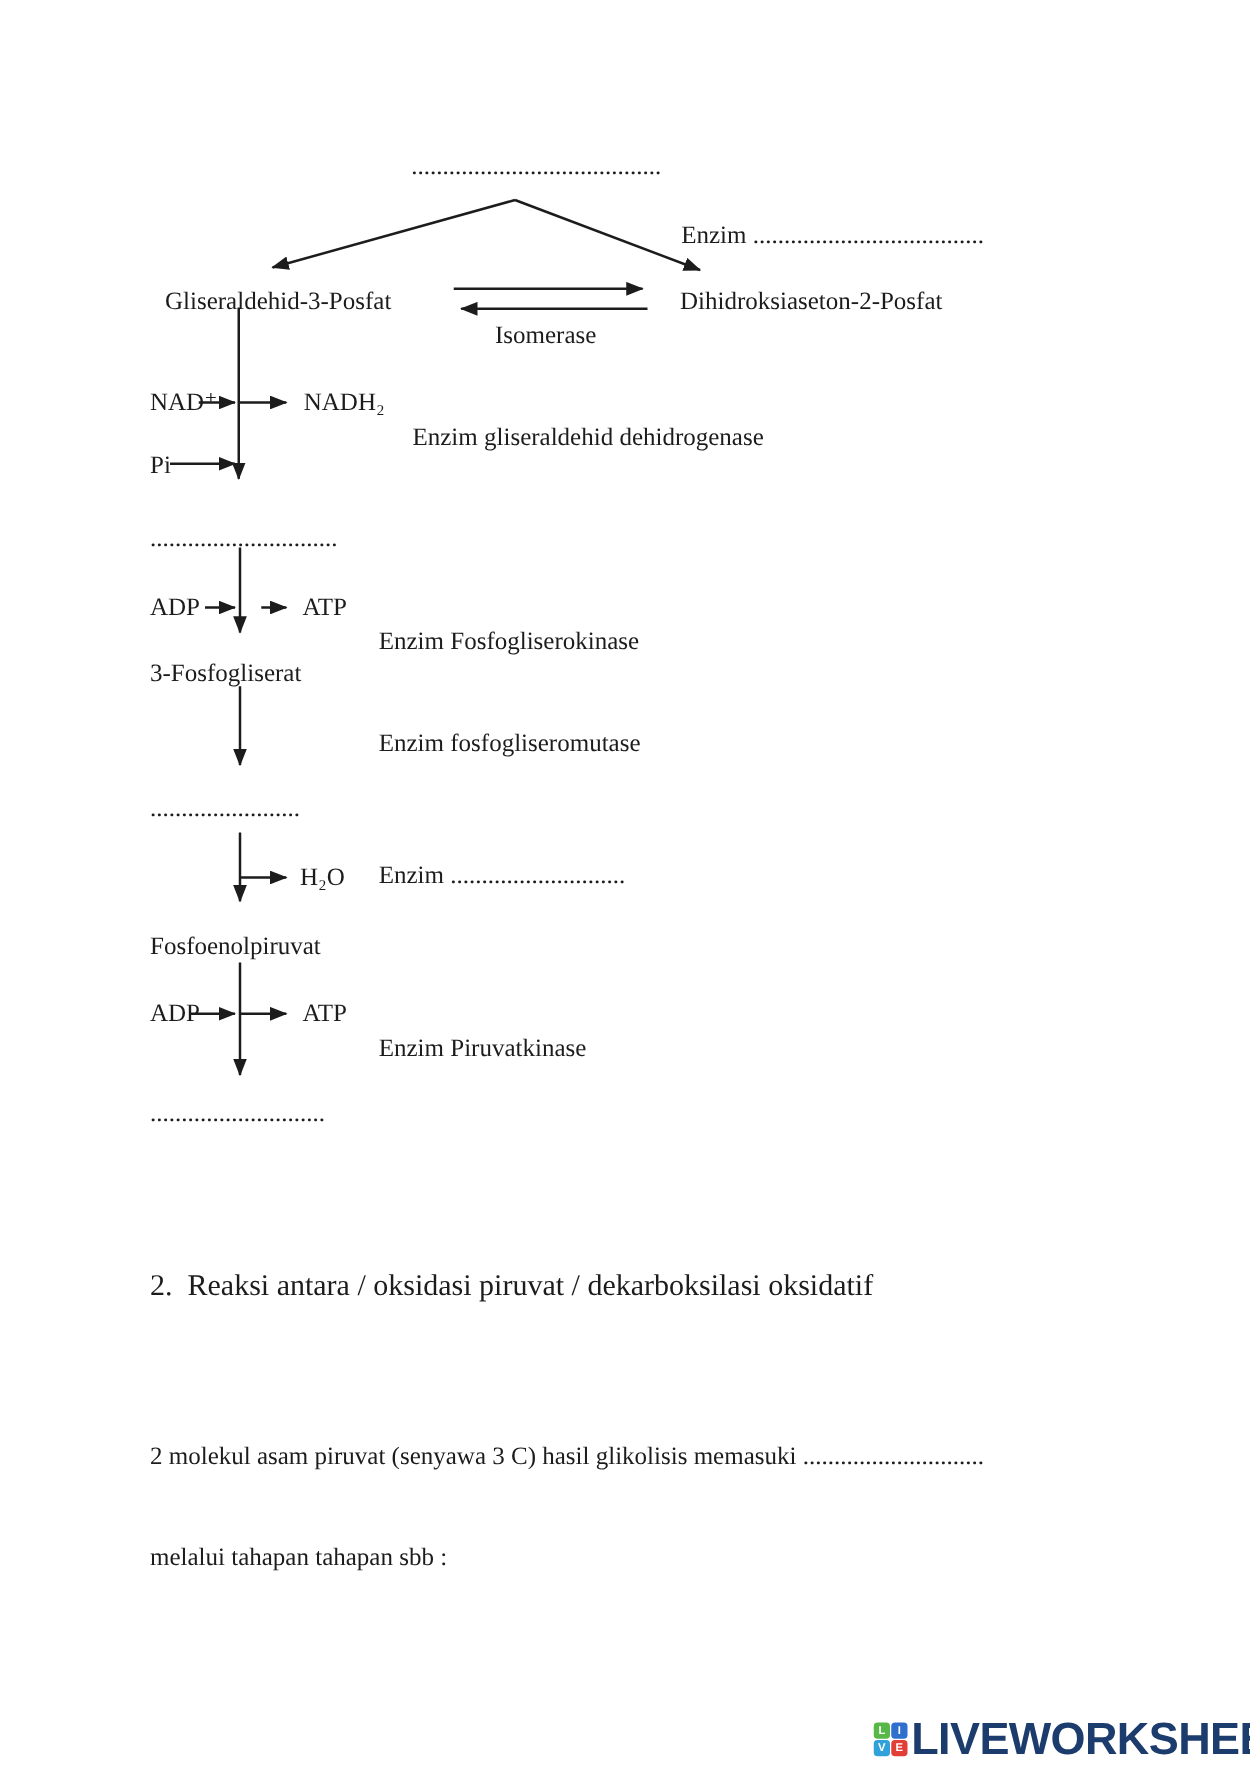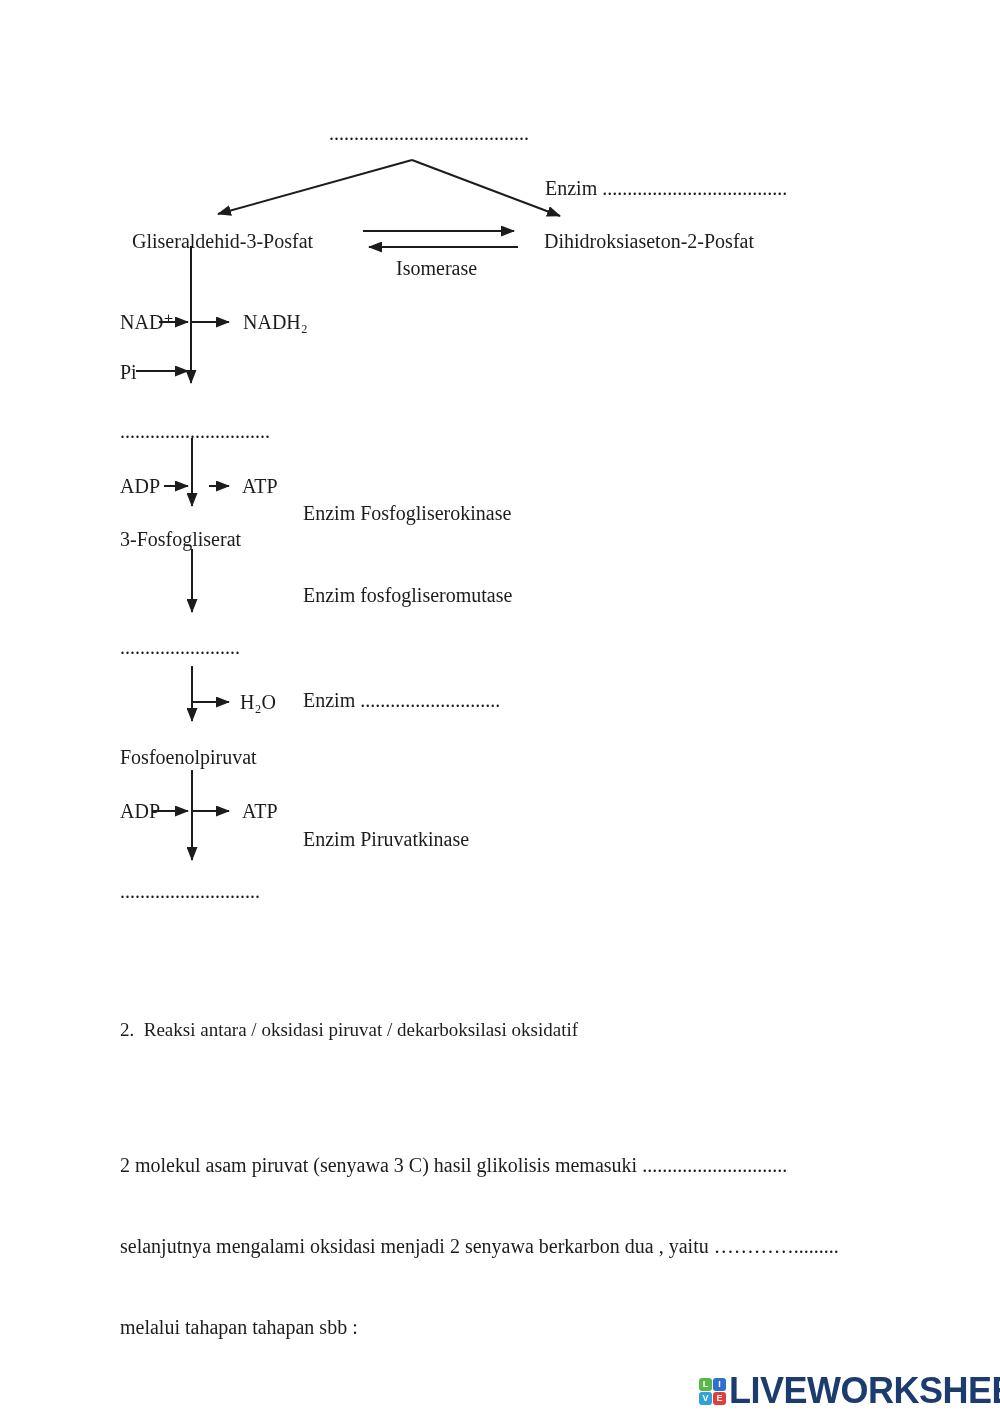--- a/index.html
+++ b/index.html
@@ -10,21 +10,21 @@
   .page{position:absolute;inset:0;width:1000px;height:1413px;}
   .lbl{
     position:absolute;font-size:20px;line-height:22px;white-space:pre;
     font-family:"Liberation Serif","DejaVu Serif",serif;color:#1c1c1c;
   }
   svg.arrows{position:absolute;left:0;top:0;width:1000px;height:1413px;pointer-events:none;}
   .textblock{
     position:absolute;left:120px;top:962px;width:790px;
     font-size:20px;line-height:27px;white-space:pre-wrap;color:#1c1c1c;
   }
-  .tb-heading{margin:0 0 28px 0;font-weight:normal;font-size:19px;line-height:27px;font-family:Liberation Serif, serif;}
+  .tb-heading{margin:0 0 28px 0;font-weight:normal;font-size:24px;line-height:27px;font-family:Liberation Serif, serif;}
   .tb-line{height:27px;}
   .footer{
     position:absolute;left:699px;top:1374px;display:flex;align-items:flex-start;
     font-family:"Liberation Sans","DejaVu Sans",sans-serif;cursor:pointer;
   }
   .logo-grid{
     width:27px;height:27px;margin-top:4px;display:grid;
     grid-template-columns:13px 13px;grid-template-rows:13px 13px;gap:1px;
   }
   .logo-sq{
@@ -83,41 +83,41 @@
     </g>
   </svg>
 
   <span class="lbl" style="left:329px;top:122px;">........................................</span>
   <span class="lbl" style="left:545px;top:177px;text-align:center;">Enzim .....................................</span>
   <span class="lbl" style="left:132px;top:230px;">Gliseraldehid-3-Posfat</span>
   <span class="lbl" style="left:544px;top:230px;">Dihidroksiaseton-2-Posfat</span>
   <span class="lbl" style="left:396px;top:257px;">Isomerase</span>
   <span class="lbl" style="left:120px;top:311px;">NAD⁺</span>
   <span class="lbl" style="left:243px;top:311px;">NADH₂</span>
+  <span class="lbl" style="left:330px;top:339px;">Enzim gliseraldehid dehidrogenase</span>
   <span class="lbl" style="left:120px;top:361px;">Pi</span>
   <span class="lbl" style="left:120px;top:420px;">..............................</span>
   <span class="lbl" style="left:120px;top:475px;">ADP</span>
   <span class="lbl" style="left:242px;top:475px;">ATP</span>
   <span class="lbl" style="left:303px;top:502px;">Enzim Fosfogliserokinase</span>
   <span class="lbl" style="left:120px;top:528px;">3-Fosfogliserat</span>
   <span class="lbl" style="left:303px;top:584px;">Enzim fosfogliseromutase</span>
   <span class="lbl" style="left:120px;top:636px;">........................</span>
   <span class="lbl" style="left:240px;top:691px;">H₂O</span>
   <span class="lbl" style="left:303px;top:689px;">Enzim ............................</span>
   <span class="lbl" style="left:120px;top:746px;">Fosfoenolpiruvat</span>
   <span class="lbl" style="left:120px;top:800px;">ADP</span>
   <span class="lbl" style="left:242px;top:800px;">ATP</span>
   <span class="lbl" style="left:303px;top:828px;">Enzim Piruvatkinase</span>
   <span class="lbl" style="left:120px;top:880px;">............................</span>
 
   <div class="textblock">
     <div class="tb-heading">2.  Reaksi antara / oksidasi piruvat / dekarboksilasi oksidatif</div>
 
     <div class="tb-line">2 molekul asam piruvat (senyawa 3 C) hasil glikolisis memasuki .............................</div>
-    <div class="tb-line">selanjutnya mengalami oksidasi menjadi 2 senyawa berkarbon dua , yaitu ………….........</div>
     <div class="tb-line">melalui tahapan tahapan sbb :</div>
 
     
     
     
 
     
   </div>
 
   <div class="footer">

